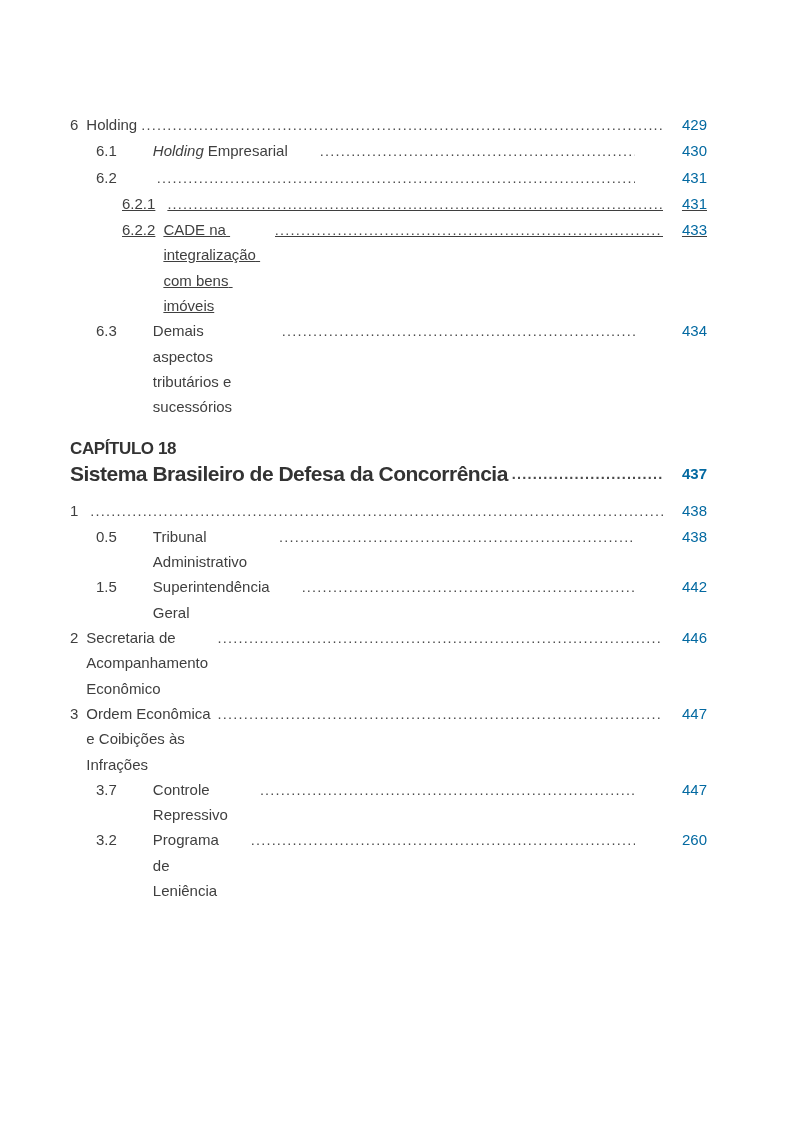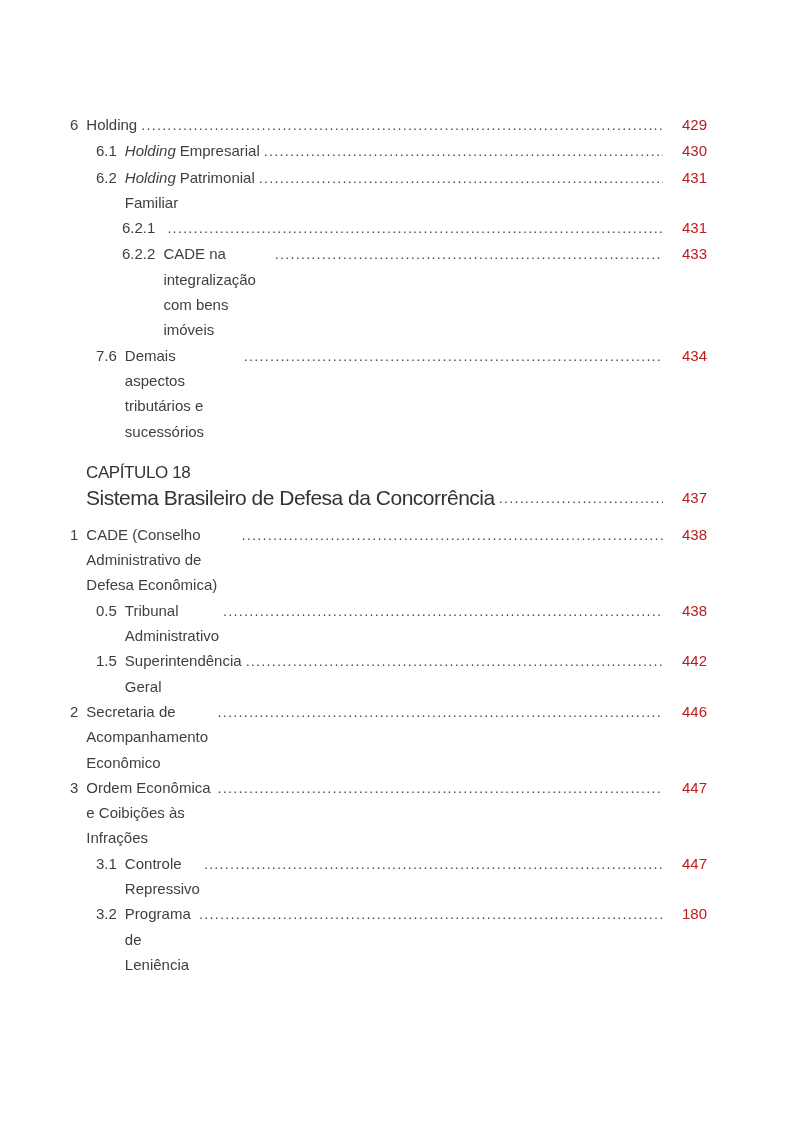--- a/index.html
+++ b/index.html
@@ -24,22 +24,22 @@
 
   
   .toc-row {
     display: flex;
     align-items: baseline;
     font-size: 15px;
     line-height: 25.3px;
     color: #3f3f3f;
   }
   .lvl1 { padding-left: 0; }
-  .lvl2 { padding-left: 26px; }
-  .lvl3 { padding-left: 52px; }      
+  .lvl2 { padding-left: 26px; gap: 28px; }
+  .lvl3 { padding-left: 52px; text-decoration: underline; }      
 
   .num { margin-right: 8px; white-space: pre; }
   .toc-text { white-space: pre-wrap; }
   .toc-text .it { font-style: italic; margin-right: 4px; }
 
   .dots {
     flex: 1 1 auto;
     overflow: hidden;
     white-space: nowrap;
     margin-left: 4px;
@@ -50,25 +50,25 @@
     font-size: 14.5px;
     letter-spacing: 1.2px;
     color: #4a4a4a;
   }
   .pagenum {
     flex: 0 0 auto;
     margin-left: 14px;
     min-width: 30px;
     text-align: right;
     font-size: 15px;
-    color: #b91c1c;
+    color: #0369a1;
   }
 
   
-  .chapter { margin: 18px 0 10px 16px; color: #333333; }
+  .chapter { margin: 18px 0 10px 0; color: #333333; font-weight: bold; }
   .chapter-label {
     font-size: 17px;
     line-height: 22px;
     letter-spacing: -0.4px;
   }
   .chapter-title-row {
     display: flex;
     align-items: center;
     line-height: 28px;
   }
@@ -90,52 +90,50 @@
         <span class="pagenum">429</span>
       </div>
       <div class="toc-row lvl2">
         <span class="num">6.1</span>
         <span class="toc-text"><span class="it">Holding</span><span>Empresarial</span></span>
         <span class="dots"></span>
         <span class="pagenum">430</span>
       </div>
       <div class="toc-row lvl2">
         <span class="num">6.2</span>
-        <span class="toc-text"><span class="it">Holding</span><span>Patrimonial Familiar</span></span>
         <span class="dots"></span>
         <span class="pagenum">431</span>
       </div>
       <div class="toc-row lvl3">
         <span class="num">6.2.1</span>
         <span class="dots"></span>
         <span class="pagenum">431</span>
       </div>
       <div class="toc-row lvl3">
         <span class="num">6.2.2</span>
         <span class="toc-text"><span>CADE na integralização com bens imóveis</span></span>
         <span class="dots"></span>
         <span class="pagenum">433</span>
       </div>
       <div class="toc-row lvl2">
-        <span class="num">7.6</span>
+        <span class="num">6.3</span>
         <span class="toc-text"><span>Demais aspectos tributários e sucessórios</span></span>
         <span class="dots"></span>
         <span class="pagenum">434</span>
       </div>
       <div class="chapter">
         <div class="chapter-label">CAPÍTULO 18</div>
         <div class="chapter-title-row">
           <span class="chapter-title">Sistema Brasileiro de Defesa da Concorrência</span>
           <span class="dots"></span>
           <span class="pagenum">437</span>
         </div>
       </div>
       <div class="toc-row lvl1">
         <span class="num">1</span>
-        <span class="toc-text"><span>CADE (Conselho Administrativo de Defesa Econômica)</span></span>
         <span class="dots"></span>
         <span class="pagenum">438</span>
       </div>
       <div class="toc-row lvl2">
         <span class="num">0.5</span>
         <span class="toc-text"><span>Tribunal Administrativo</span></span>
         <span class="dots"></span>
         <span class="pagenum">438</span>
       </div>
       <div class="toc-row lvl2">
@@ -150,25 +148,25 @@
         <span class="dots"></span>
         <span class="pagenum">446</span>
       </div>
       <div class="toc-row lvl1">
         <span class="num">3</span>
         <span class="toc-text"><span>Ordem Econômica e Coibições às Infrações</span></span>
         <span class="dots"></span>
         <span class="pagenum">447</span>
       </div>
       <div class="toc-row lvl2">
-        <span class="num">3.1</span>
+        <span class="num">3.7</span>
         <span class="toc-text"><span>Controle Repressivo</span></span>
         <span class="dots"></span>
         <span class="pagenum">447</span>
       </div>
       <div class="toc-row lvl2">
         <span class="num">3.2</span>
         <span class="toc-text"><span>Programa de Leniência</span></span>
         <span class="dots"></span>
-        <span class="pagenum">180</span>
+        <span class="pagenum">260</span>
       </div>
     </div>
 </div>
 
 </body></html>

